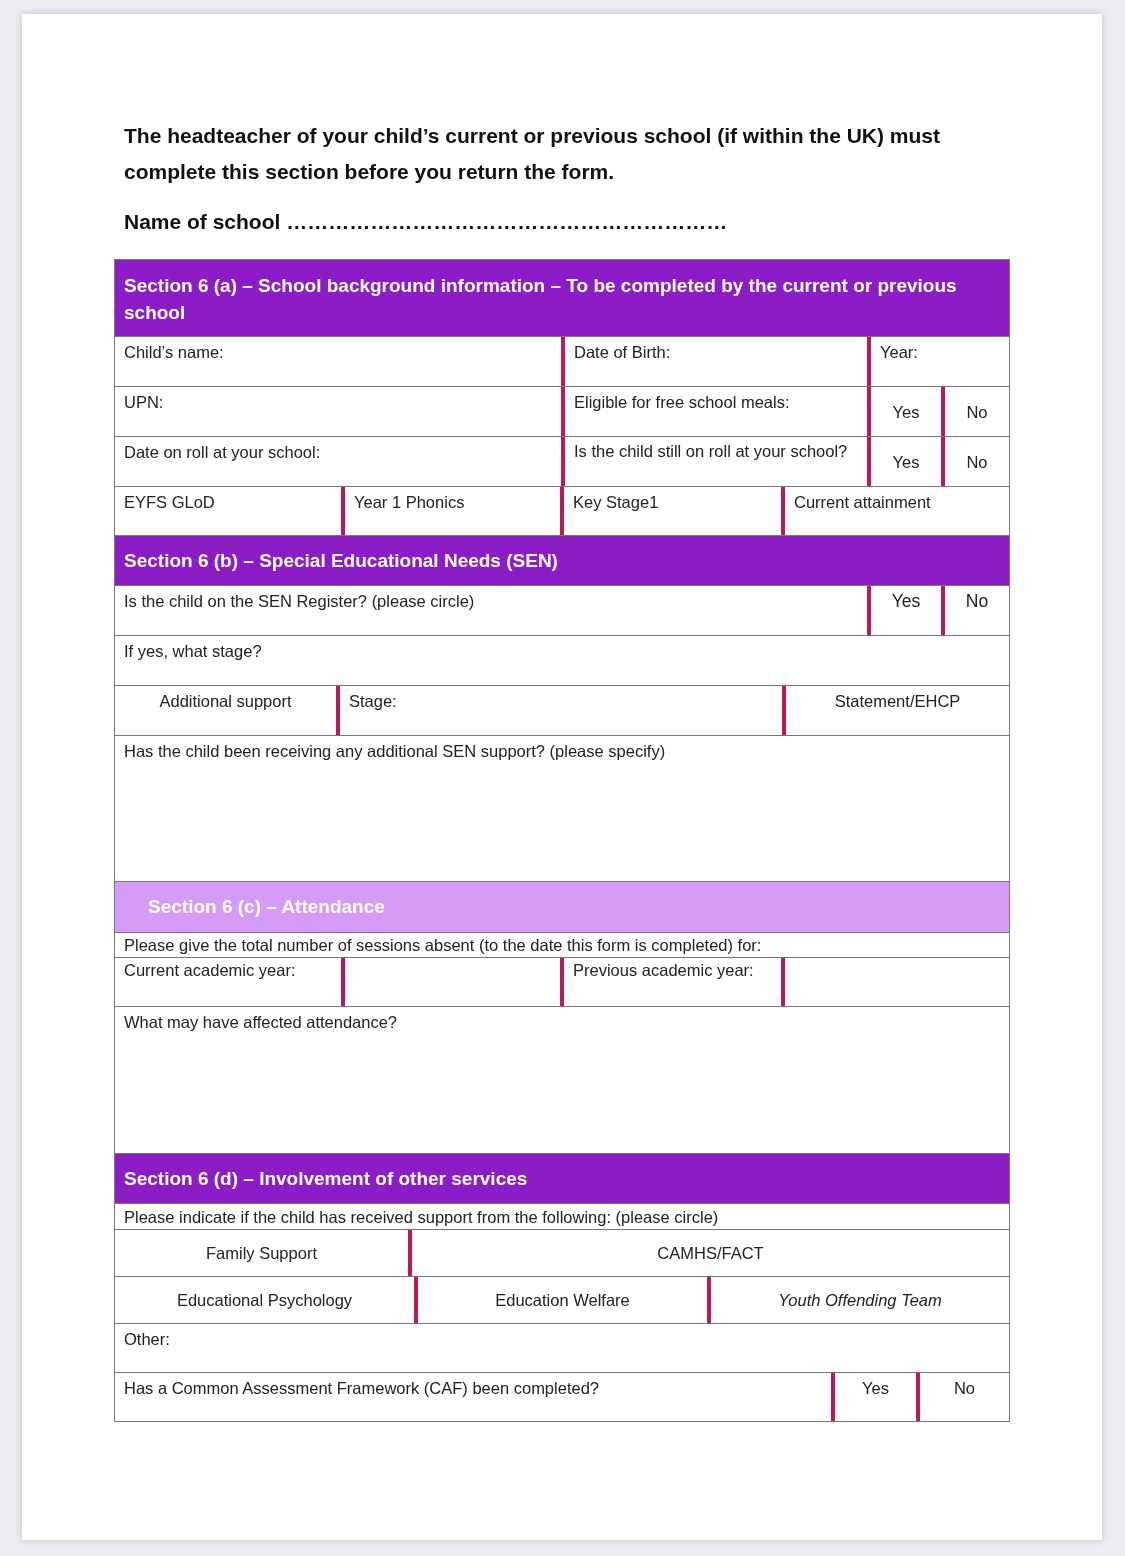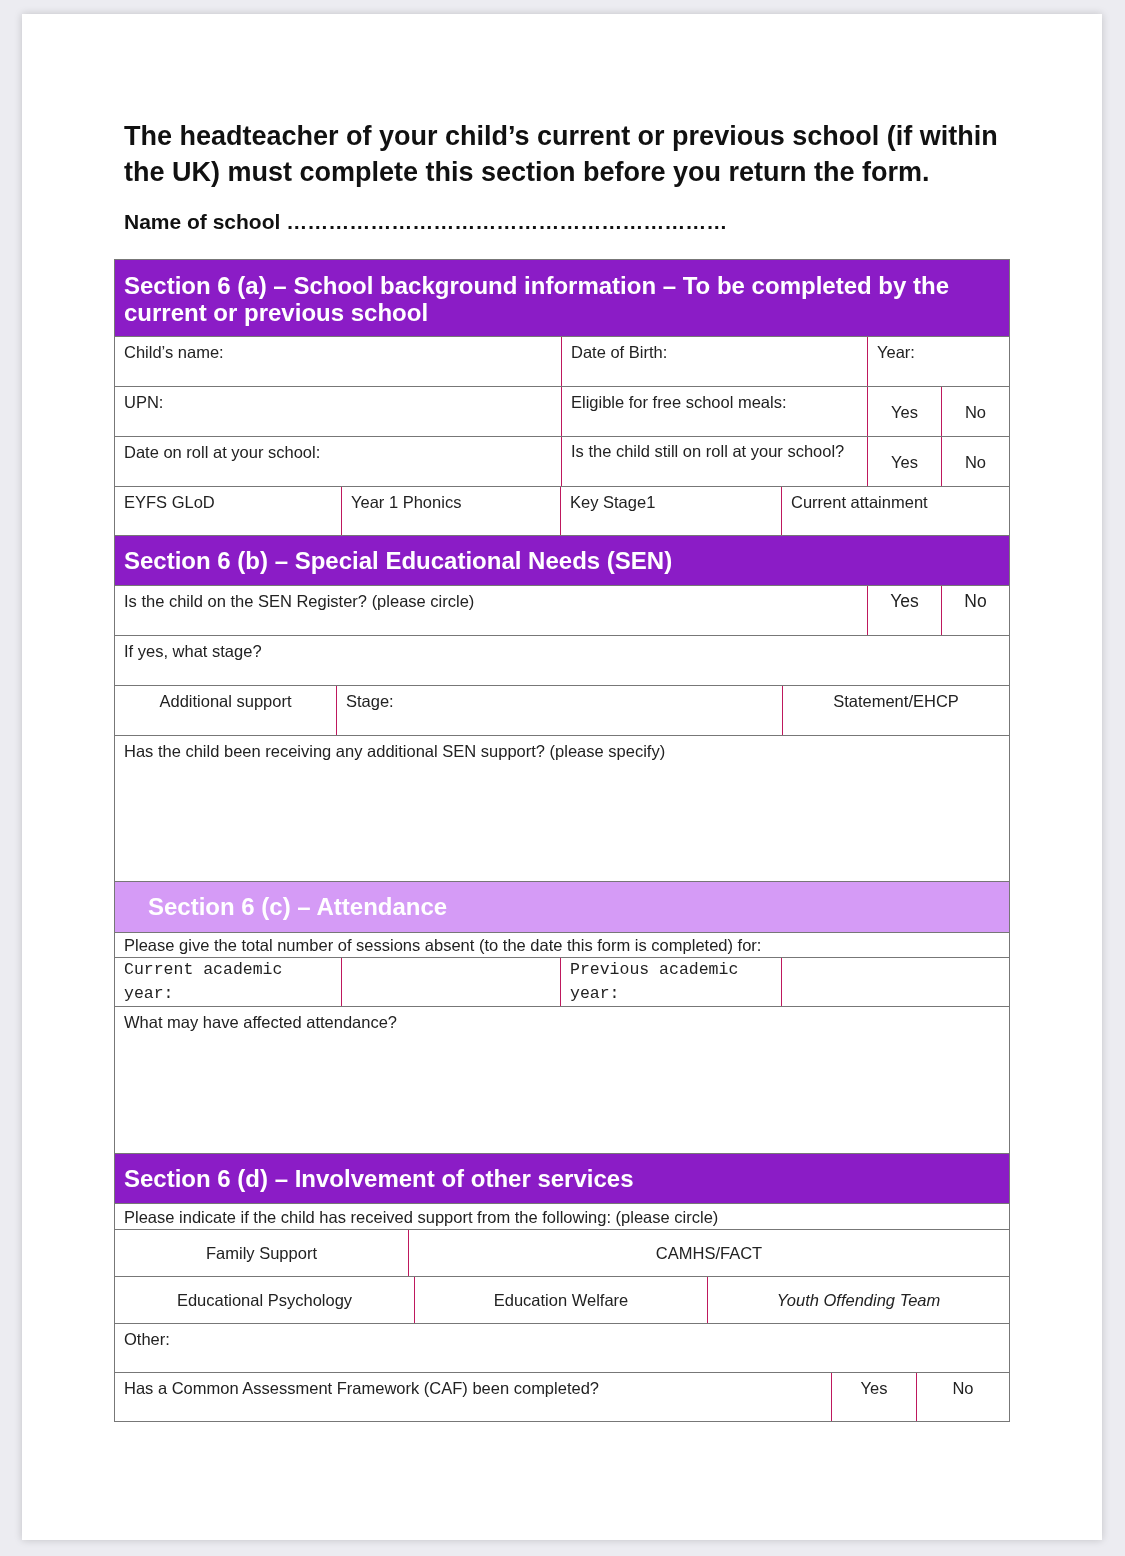--- a/index.html
+++ b/index.html
@@ -1,28 +1,28 @@
 <!DOCTYPE html>
 <html><head>
 <meta charset="utf-8">
 <style>
   html, body { margin:0; padding:0; }
   body { width:1125px; height:1556px; background:#ececf1; position:relative; overflow:hidden;
     font-family:"Liberation Sans", sans-serif; color:#111; }
   .page { position:absolute; left:22px; top:14px; width:1080px; height:1526px; background:#fff;
     box-shadow:0 0 8px rgba(0,0,0,0.18); }
-  .intro { position:absolute; left:124px; top:118px; width:880px; font-weight:bold; font-size:27px; line-height:36px; color:#111; }
+  .intro { position:absolute; left:124px; top:118px; width:880px; font-weight:bold; font-size:21px; line-height:36px; color:#111; }
   .school { position:absolute; left:124px; top:204px; font-weight:bold; font-size:21px; line-height:36px; color:#111; }
   .form { position:absolute; left:114px; top:259px; width:896px; border:1.5px solid #777; box-sizing:border-box; }
   .row { display:flex; border-top:1px solid #777; box-sizing:border-box; }
   .row:first-child { border-top:none; }
-  .cell { box-sizing:border-box; border-left:1px solid #be185d; padding:3px 9px; font-size:16.5px; line-height:24px; color:#222; }
+  .cell { box-sizing:border-box; border-left:4px solid #be185d; padding:3px 9px; font-size:16.5px; line-height:24px; color:#222; }
   .cell:first-child { border-left:none; }
   .c { text-align:center; }
-  .hdr { background:#8b1cc6; color:#fff; font-weight:bold; font-size:24px; line-height:27px; padding:12px 9px 10px; }
+  .hdr { background:#8b1cc6; color:#fff; font-weight:bold; font-size:19px; line-height:27px; padding:12px 9px 10px; }
   .hdr.light { background:#d59bf6; }
   .vc { display:flex; align-items:center; justify-content:center; }
 </style>
 </head>
 <body>
 
 <div class="page"></div>
 
 <div class="intro">The headteacher of your child’s current or previous school (if within the UK) must complete this section before you return the form.</div>
 <div class="school">Name of school ………………………………………………………</div>
@@ -75,21 +75,21 @@
   <div class="row" style="height:146px;">
     <div class="cell" style="width:100%;">Has the child been receiving any additional SEN support? (please specify)</div>
   </div>
 
   <div class="row">
     <div class="cell hdr light" style="width:100%;height:50px;padding-top:11px;padding-left:33px;">Section 6 (c) – Attendance</div>
   </div>
   <div class="row" style="height:25px;">
     <div class="cell" style="width:100%;padding-top:0;padding-bottom:0;">Please give the total number of sessions absent (to the date this form is completed) for:</div>
   </div>
-  <div class="row" style="height:49px;font-family:Liberation Mono, monospace;">
+  <div class="row" style="height:49px;">
     <div class="cell" style="width:226px;padding-top:0;">Current academic year:</div>
     <div class="cell" style="width:219px;"></div>
     <div class="cell" style="width:221px;padding-top:0;">Previous academic year:</div>
     <div class="cell" style="flex:1;"></div>
   </div>
   <div class="row" style="height:147px;">
     <div class="cell" style="width:100%;">What may have affected attendance?</div>
   </div>
 
   <div class="row">

